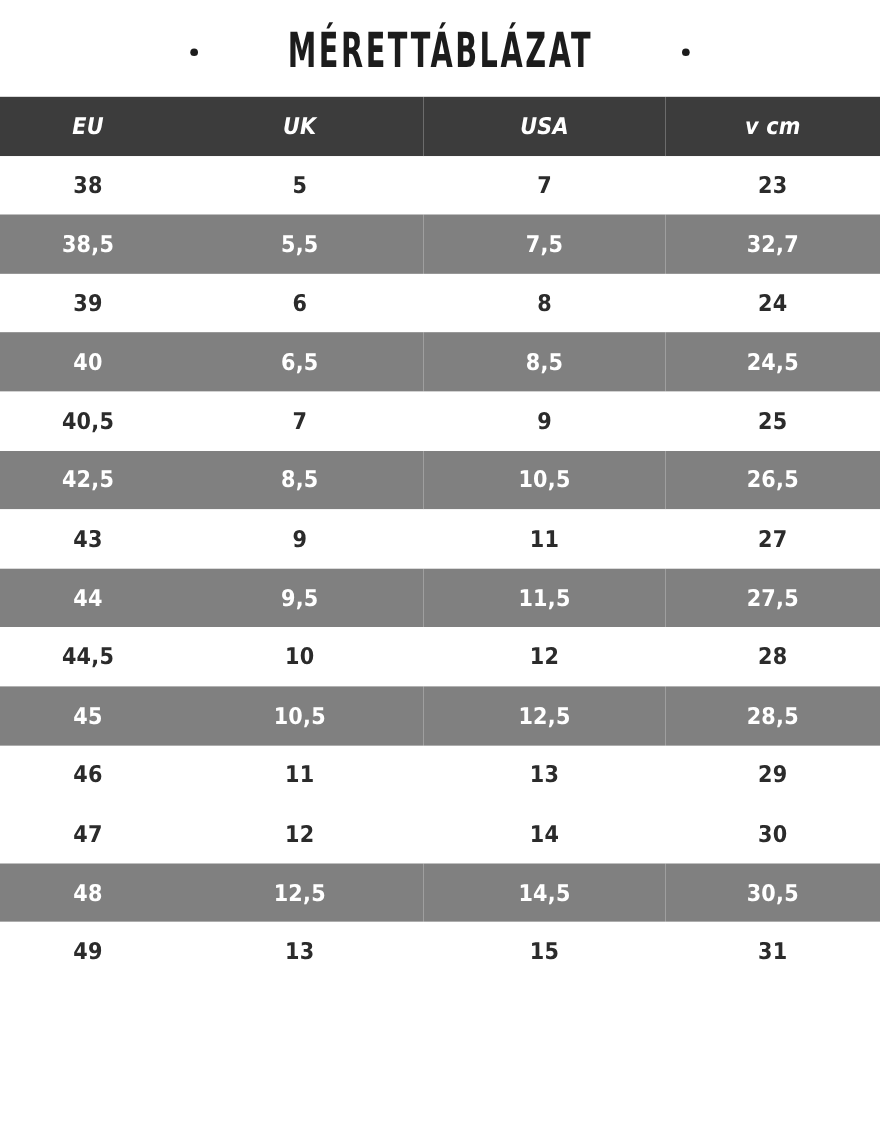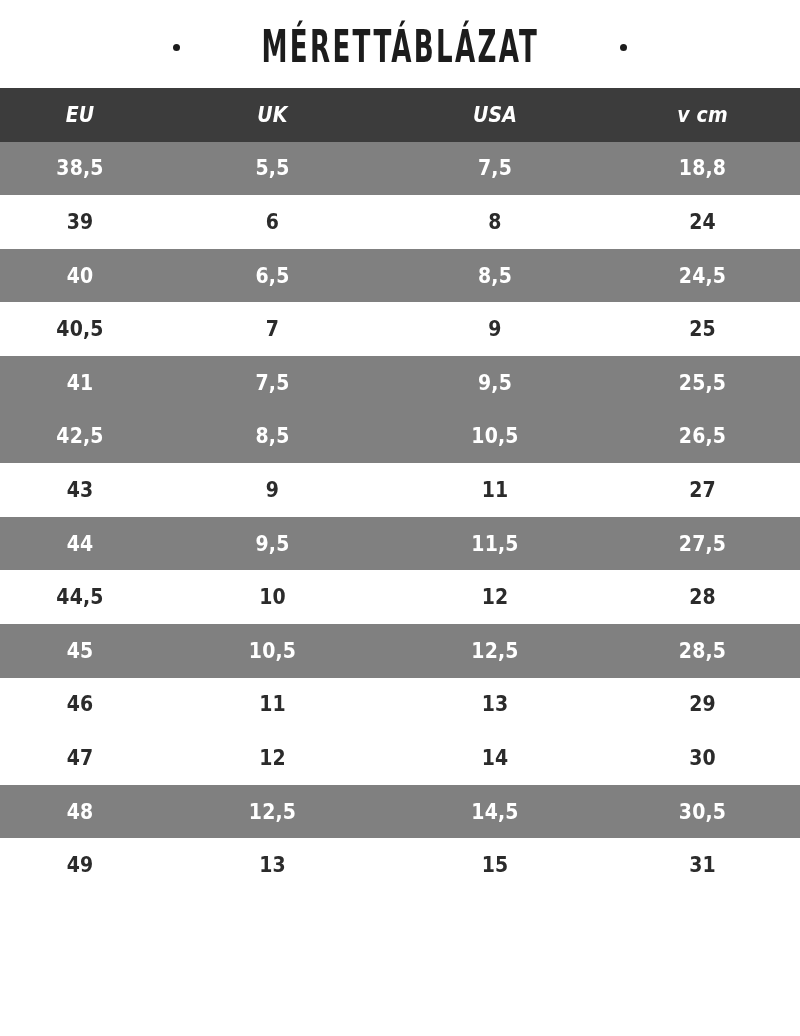--- a/index.html
+++ b/index.html
@@ -126,51 +126,51 @@
     </colgroup>
     <thead>
       <tr>
         <th>EU</th>
         <th>UK</th>
         <th>USA</th>
         <th>v cm</th>
       </tr>
     </thead>
     <tbody id="size-table-body">
+        <tr class="row-light">
+          <td>38</td>
+          <td>5</td>
+          <td>7</td>
+          <td>23</td>
+        </tr>
         <tr class="row-dark">
           <td>38,5</td>
           <td>5,5</td>
           <td>7,5</td>
-          <td>18,8</td>
+          <td>32,7</td>
         </tr>
         <tr class="row-light">
           <td>39</td>
           <td>6</td>
           <td>8</td>
           <td>24</td>
         </tr>
         <tr class="row-dark">
           <td>40</td>
           <td>6,5</td>
           <td>8,5</td>
           <td>24,5</td>
         </tr>
         <tr class="row-light">
           <td>40,5</td>
           <td>7</td>
           <td>9</td>
           <td>25</td>
         </tr>
         <tr class="row-dark">
-          <td>41</td>
-          <td>7,5</td>
-          <td>9,5</td>
-          <td>25,5</td>
-        </tr>
-        <tr class="row-dark">
           <td>42,5</td>
           <td>8,5</td>
           <td>10,5</td>
           <td>26,5</td>
         </tr>
         <tr class="row-light">
           <td>43</td>
           <td>9</td>
           <td>11</td>
           <td>27</td>

